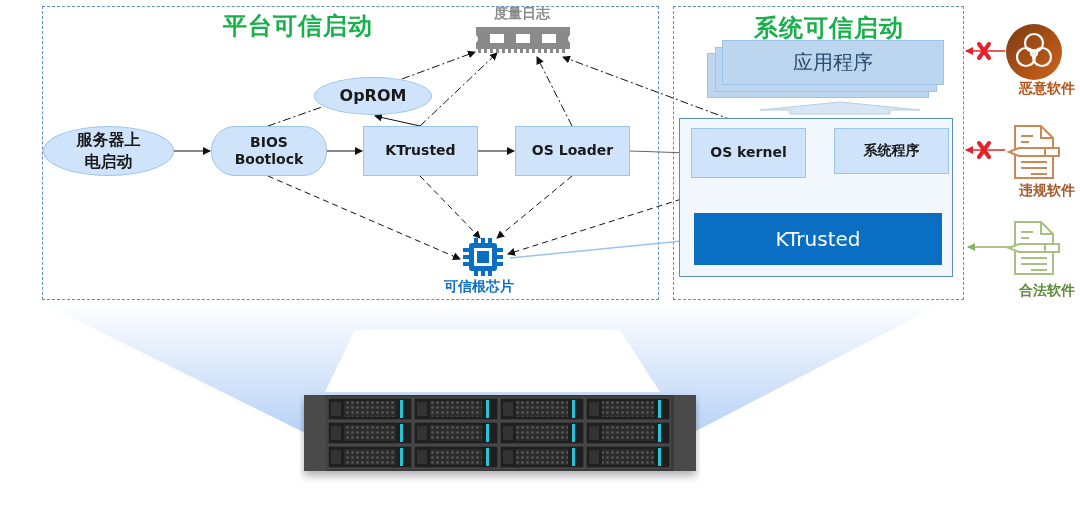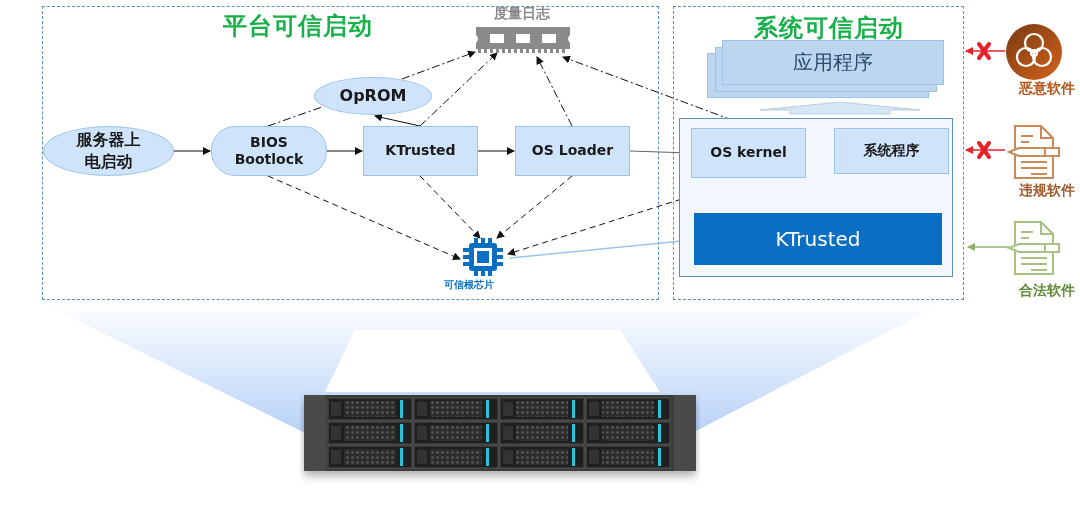--- a/index.html
+++ b/index.html
@@ -141,21 +141,21 @@
     <rect x="2" y="10" width="7" height="4"></rect>
       <rect x="2" y="17" width="7" height="4"></rect>
       <rect x="2" y="24" width="7" height="4"></rect>
     <rect x="35" y="10" width="7" height="4"></rect>
       <rect x="35" y="17" width="7" height="4"></rect>
       <rect x="35" y="24" width="7" height="4"></rect>
   </g>
   <rect x="13" y="10" width="18" height="18" fill="#ffffff"></rect>
   <rect x="16" y="13" width="12" height="12" fill="#0a6fc2"></rect>
 </svg>
-<div class="abs" style="left:444px;top:278px;font-size:10px;font-weight:bold;color:#0a6fc2;">可信根芯片</div>
+<div class="abs" style="left:444px;top:278px;font-size:14px;font-weight:bold;color:#0a6fc2;">可信根芯片</div>
 
 <div class="abs app-card" style="left:707px;top:53px;width:222px;height:45px;"></div>
 <div class="abs app-card" style="left:715px;top:47px;width:222px;height:45px;"></div>
 <div class="abs app-card" style="left:722px;top:40px;width:222px;height:45px;display:flex;align-items:center;justify-content:center;font-size:20px;color:#2a4a6e;">应用程序</div>
 <svg class="abs" style="left:755px;top:98px" width="170" height="18">
   <polygon points="5,12 85,4 165,12 135,12 135,16 35,16 35,12" fill="#d6e6f5" stroke="#b7cde3" stroke-width="1"></polygon>
 </svg>
 
 <div class="abs" style="left:679px;top:118px;width:274px;height:159px;border:1.5px solid #5b8fc4;background:#f2f7fd;box-sizing:border-box;"></div>
 <div class="abs box" style="left:691px;top:128px;width:115px;height:50px;">OS kernel</div>

